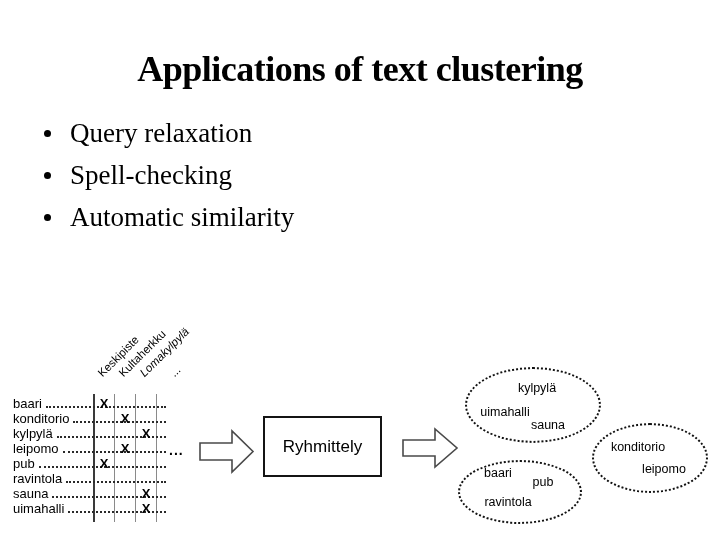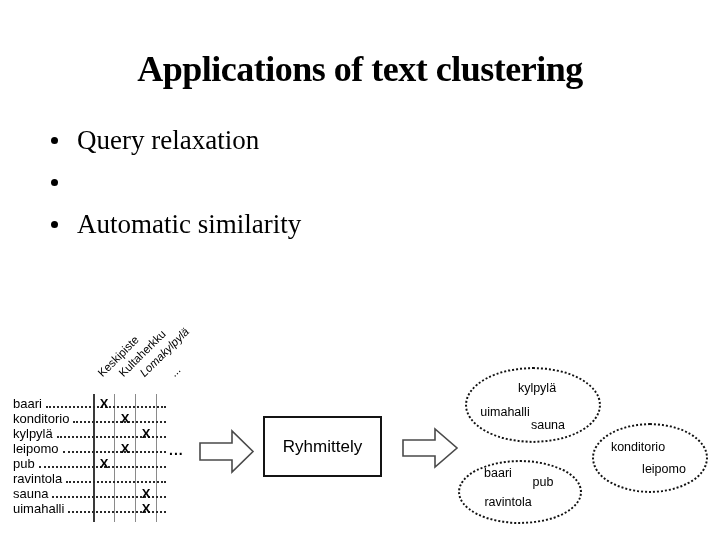--- a/index.html
+++ b/index.html
@@ -5,21 +5,21 @@
   html,body{margin:0;padding:0;background:#fff;}
   .slide{position:relative;width:720px;height:540px;background:#ffffff;overflow:hidden;
          font-family:"Liberation Sans",sans-serif;color:#000;}
 
   
   .title{position:absolute;left:0;top:24px;width:720px;text-align:center;
          font-family:"Liberation Serif",serif;font-weight:bold;font-size:36px;
          letter-spacing:-0.5px;white-space:nowrap;}
 
   
-  .bullets{position:absolute;left:44px;top:112px;list-style:none;margin:7px;padding:0;}
+  .bullets{position:absolute;left:44px;top:112px;list-style:none;margin:0;padding:0;}
   .bullets li{display:flex;align-items:center;height:42px;
               font-family:"Liberation Serif",serif;font-size:27px;}
   .bdot{width:7px;height:7px;border-radius:50%;background:#000;margin-right:19px;flex:0 0 auto;}
 
   
   .matrix{position:absolute;left:0;top:330px;width:215px;height:205px;}
   .mcol{position:absolute;top:37px;height:12px;line-height:12px;font-size:11.5px;
         white-space:nowrap;transform:rotate(-45deg);transform-origin:0 100%;}
   .mcol.ital{font-style:italic;}
   .vline{position:absolute;top:64px;height:128px;}
@@ -57,20 +57,21 @@
 
   <h1 class="title">Applications of text clustering</h1>
 
   <ul class="bullets">
     <li>
       <span class="bdot"></span>
       <span>Query relaxation</span>
     </li>
     <li>
       <span class="bdot"></span>
+      <span>Spell-checking</span>
     </li>
     <li>
       <span class="bdot"></span>
       <span>Automatic similarity</span>
     </li>
   </ul>
 
   <div class="matrix">
     <div id="matrix-headers">
         <span class="mcol" style="left: 104px;">Keskipiste</span>

